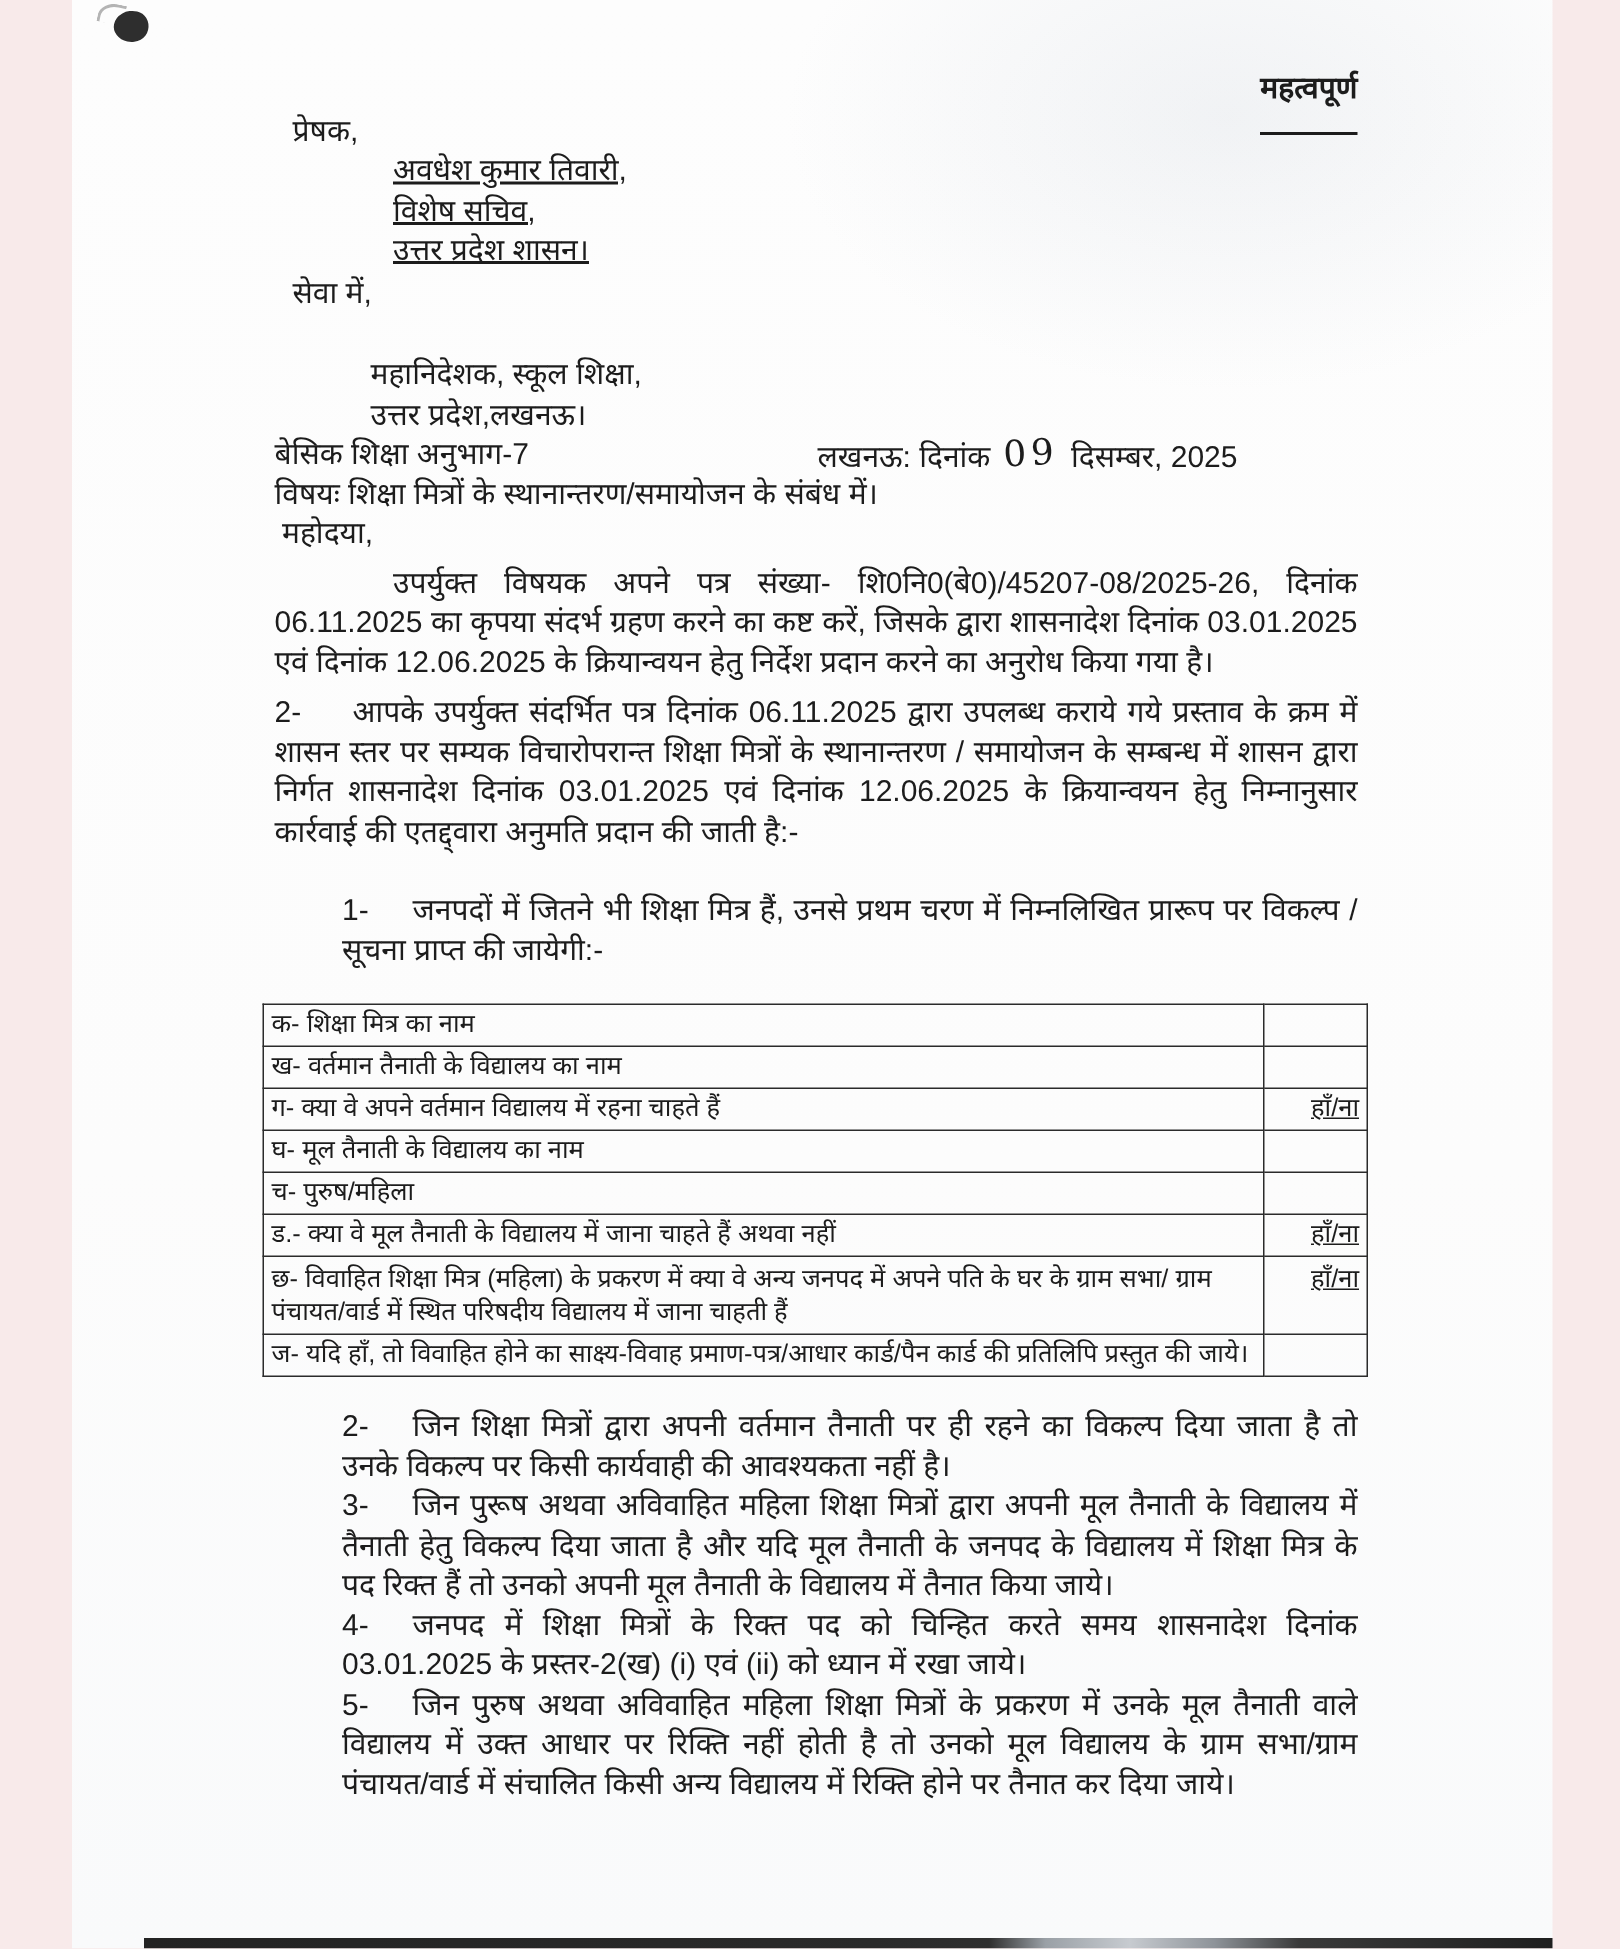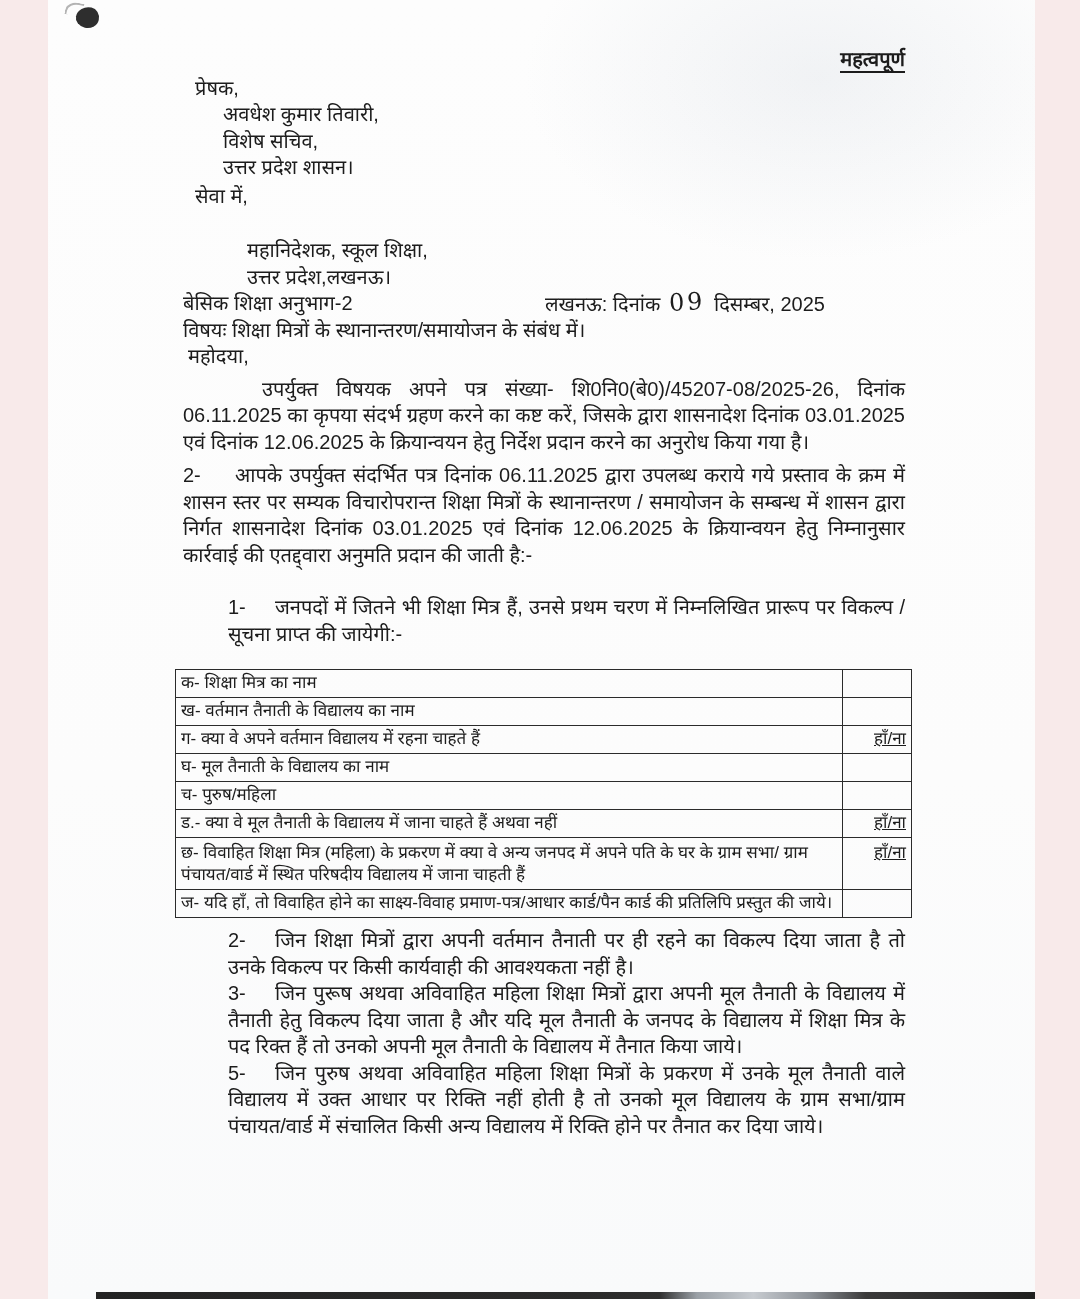--- a/index.html
+++ b/index.html
@@ -69,24 +69,24 @@
     font-size: 20px;
     line-height: 26.5px;
   }
   .important {
     margin-top: 46px;
     text-align: right;
     font-weight: bold;
   }
   .important span {
     border-bottom: 2px solid #1c1c1c;
-    padding-bottom: 1px;
+    padding-bottom: 18px;
   }
   .addr-label { margin-top: 2px; margin-left: 12px; }
-  .sender-lines { margin-left: 40px; }
+  .sender-lines { margin-left: 79px; text-decoration: underline; }
   .recipient-lines { margin-left: 64px; margin-top: 28px; }
   .line { white-space: nowrap; }
   .section-line { position: relative; margin-left: 0; }
   .place-date { position: absolute; left: 362px; top: 0; white-space: nowrap; }
   .handwritten {
     display: inline-block;
     font-family: "DejaVu Serif", serif;
     font-size: 24px;
     letter-spacing: 3px;
     transform: rotate(-3deg) translateY(-1px);
@@ -124,21 +124,21 @@
     border: 1.6px solid #2b2b2b;
     font-size: 17px;
     line-height: 22px;
     padding: 2px 5px 3px 5px;
     vertical-align: middle;
     margin-left: 35px;
   }
   td.col-label { width: 656px; }
   td.col-value { width: 58px; text-align: right; padding-right: 6px; text-decoration: underline; }
   tr.tall td { vertical-align: top; padding-top: 4px; }
-  .after-table { margin-top: 9px; }
+  .after-table { margin-top: 20px; }
 </style>
 </head>
 <body>
 
 <div class="scan-bg">
   <div class="paper">
     <div class="ink-blot"></div>
 
     <div class="content">
 
@@ -153,21 +153,21 @@
         <div class="line">उत्तर प्रदेश शासन।</div>
       </div>
 
       <div class="addr-label line">सेवा में,</div>
       <div class="recipient-lines">
         <div class="line">महानिदेशक, स्कूल शिक्षा,</div>
         <div class="line">उत्तर प्रदेश,लखनऊ।</div>
       </div>
 
       <div class="section-line">
-        <span class="line">बेसिक शिक्षा अनुभाग-2</span>
+        <span class="line">बेसिक शिक्षा अनुभाग-7</span>
         <span class="place-date">
           <span>लखनऊ: दिनांक</span>
           <span class="handwritten">09</span>
           <span>दिसम्बर, 2025</span>
         </span>
       </div>
 
       <div class="subject line">विषयः शिक्षा मित्रों के स्थानान्तरण/समायोजन के संबंध में।</div>
       <div class="salutation line">महोदया,</div>
 
@@ -216,20 +216,21 @@
           <tr>
             <td class="col-label">ज- यदि हाँ, तो विवाहित होने का साक्ष्य-विवाह प्रमाण-पत्र/आधार कार्ड/पैन कार्ड की प्रतिलिपि प्रस्तुत की जाये।</td>
             <td class="col-value"></td>
           </tr>
         </tbody>
       </table>
 
       <div class="items-block after-table">
         <p class="item-para"><span class="num num-item">2-</span><span>जिन शिक्षा मित्रों द्वारा अपनी वर्तमान तैनाती पर ही रहने का विकल्प दिया जाता है तो उनके विकल्प पर किसी कार्यवाही की आवश्यकता नहीं है।</span></p>
         <p class="item-para"><span class="num num-item">3-</span><span>जिन पुरूष अथवा अविवाहित महिला शिक्षा मित्रों द्वारा अपनी मूल तैनाती के विद्यालय में तैनाती हेतु विकल्प दिया जाता है और यदि मूल तैनाती के जनपद के विद्यालय में शिक्षा मित्र के पद रिक्त हैं तो उनको अपनी मूल तैनाती के विद्यालय में तैनात किया जाये।</span></p>
+        <p class="item-para"><span class="num num-item">4-</span><span>जनपद में शिक्षा मित्रों के रिक्त पद को चिन्हित करते समय शासनादेश दिनांक 03.01.2025 के प्रस्तर-2(ख) (i) एवं (ii) को ध्यान में रखा जाये।</span></p>
         <p class="item-para"><span class="num num-item">5-</span><span>जिन पुरुष अथवा अविवाहित महिला शिक्षा मित्रों के प्रकरण में उनके मूल तैनाती वाले विद्यालय में उक्त आधार पर रिक्ति नहीं होती है तो उनको मूल विद्यालय के ग्राम सभा/ग्राम पंचायत/वार्ड में संचालित किसी अन्य विद्यालय में रिक्ति होने पर तैनात कर दिया जाये।</span></p>
       </div>
 
     </div>
 
     <div class="bottom-scan-bar"></div>
   </div>
 </div>
 
 </body></html>

